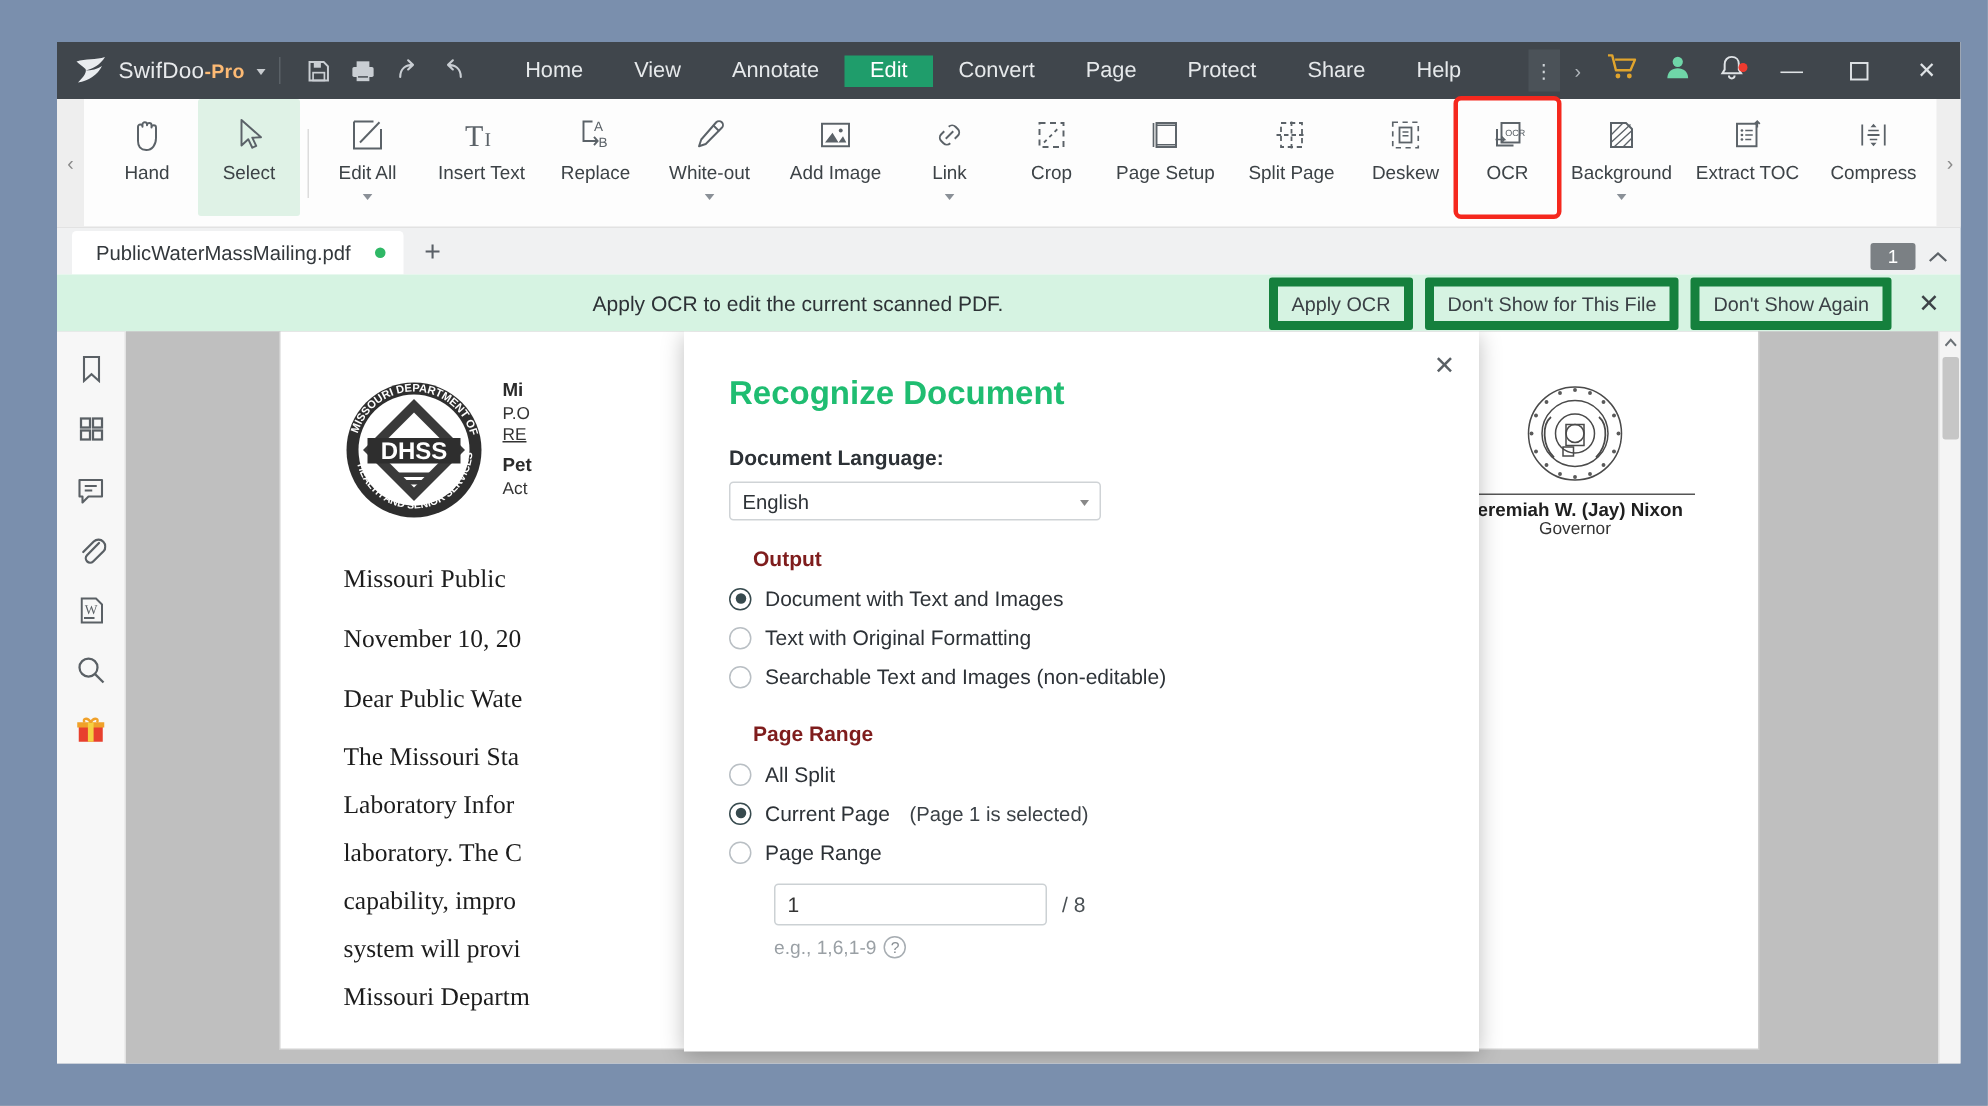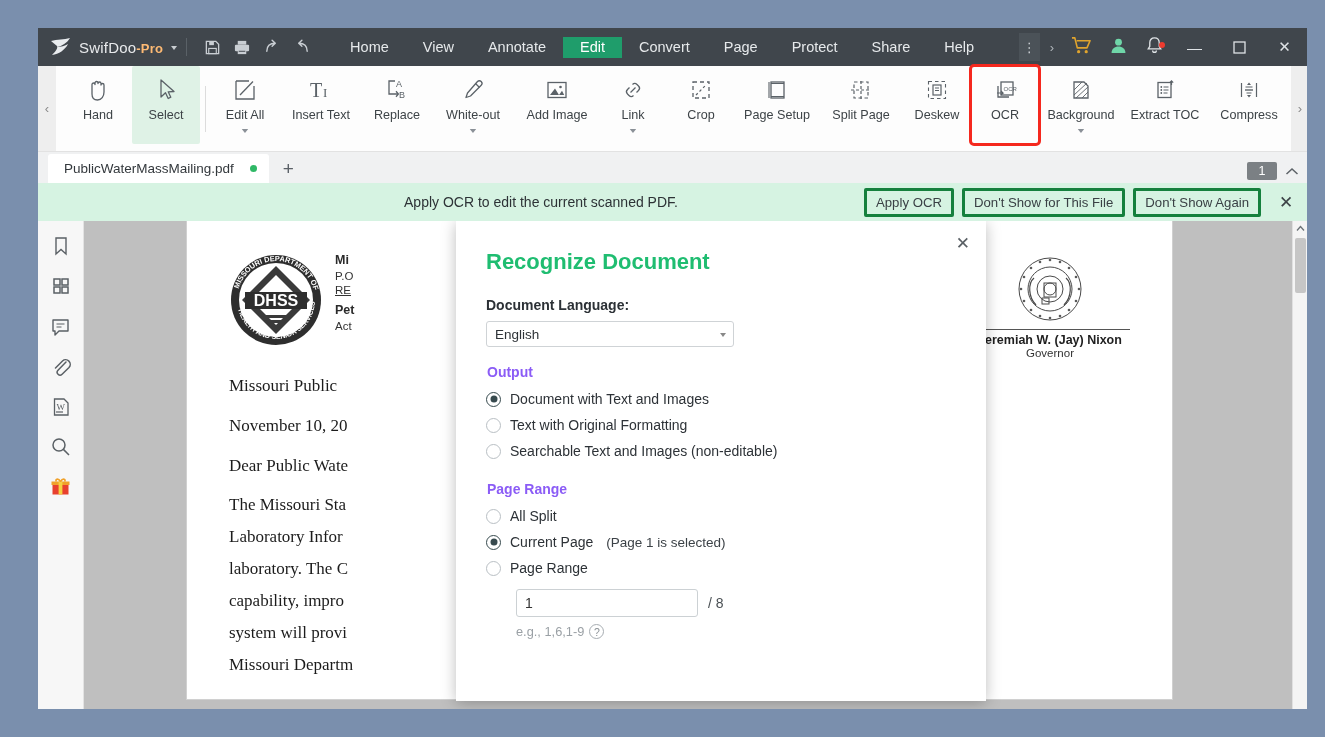--- a/index.html
+++ b/index.html
@@ -127,21 +127,21 @@
   .chev-up { color: #5d6368; font-size: 13px; cursor: pointer; }
 
   
   #notify {
     height: 38px; flex: 0 0 38px; background: #d6f3e2;
     display: flex; align-items: center; position: relative;
   }
   #notify .msg { flex: 1; text-align: center; font-size: 14px; color: #2d3236; padding-left: 180px; }
   .nbtn {
     font-size: 13.2px; color: #3a4045; background: transparent;
-    border: 3px solid #15803d; border-radius: 2px;
+    border: 6px solid #15803d; border-radius: 2px;
     padding: 4px 9px; margin-right: 8px; cursor: pointer; white-space: nowrap;
   }
   .nclose { width: 34px; display: flex; align-items: center; justify-content: center;
             color: #3d4347; font-size: 17px; cursor: pointer; margin-right: 4px; }
 
   
   #body-row { flex: 1; display: flex; position: relative; min-height: 0; background: #bfbfbf; }
   #sidebar {
     width: 46px; flex: 0 0 46px; background: #f7f7f7;
     border-right: 1px solid #e3e3e3;
@@ -202,21 +202,21 @@
     color: #5a6065; cursor: pointer; line-height: 1;
   }
   .dlg-title { color: #1fbd71; font-size: 22px; font-weight: bold; margin-bottom: 22px; }
   .dlg-sub { font-size: 14px; font-weight: bold; color: #2c3136; margin-bottom: 8px; }
   .dlg-select {
     width: 248px; height: 26px; border: 1px solid #cfd3d6; border-radius: 3px;
     display: flex; align-items: center; padding: 0 8px; font-size: 13.5px; color: #2d3237;
     position: relative; cursor: pointer; background: #fff;
   }
   .dlg-select .sel-caret { position: absolute; right: 8px; font-size: 8px; color: #888; transform: scaleX(1.5); }
-  .group-title { font-size: 14px; font-weight: bold; color: #8b5cf6; margin: 17px 0 6px 1px; }
+  .group-title { font-size: 14px; font-weight: bold; color: #7f1d1d; margin: 17px 0 6px 16px; }
   .radio-row { display: flex; align-items: center; height: 26px; cursor: pointer; }
   .radio {
     width: 15px; height: 15px; border-radius: 50%; border: 1.6px solid #b9bfc4;
     flex: 0 0 15px; margin-right: 9px; position: relative; background: #fff;
   }
   .radio.on { border-color: #374a4e; }
   .radio.on::after {
     content: ""; position: absolute; left: 50%; top: 50%;
     width: 7px; height: 7px; border-radius: 50%; background: #374a4e;
     transform: translate(-50%, -50%);

